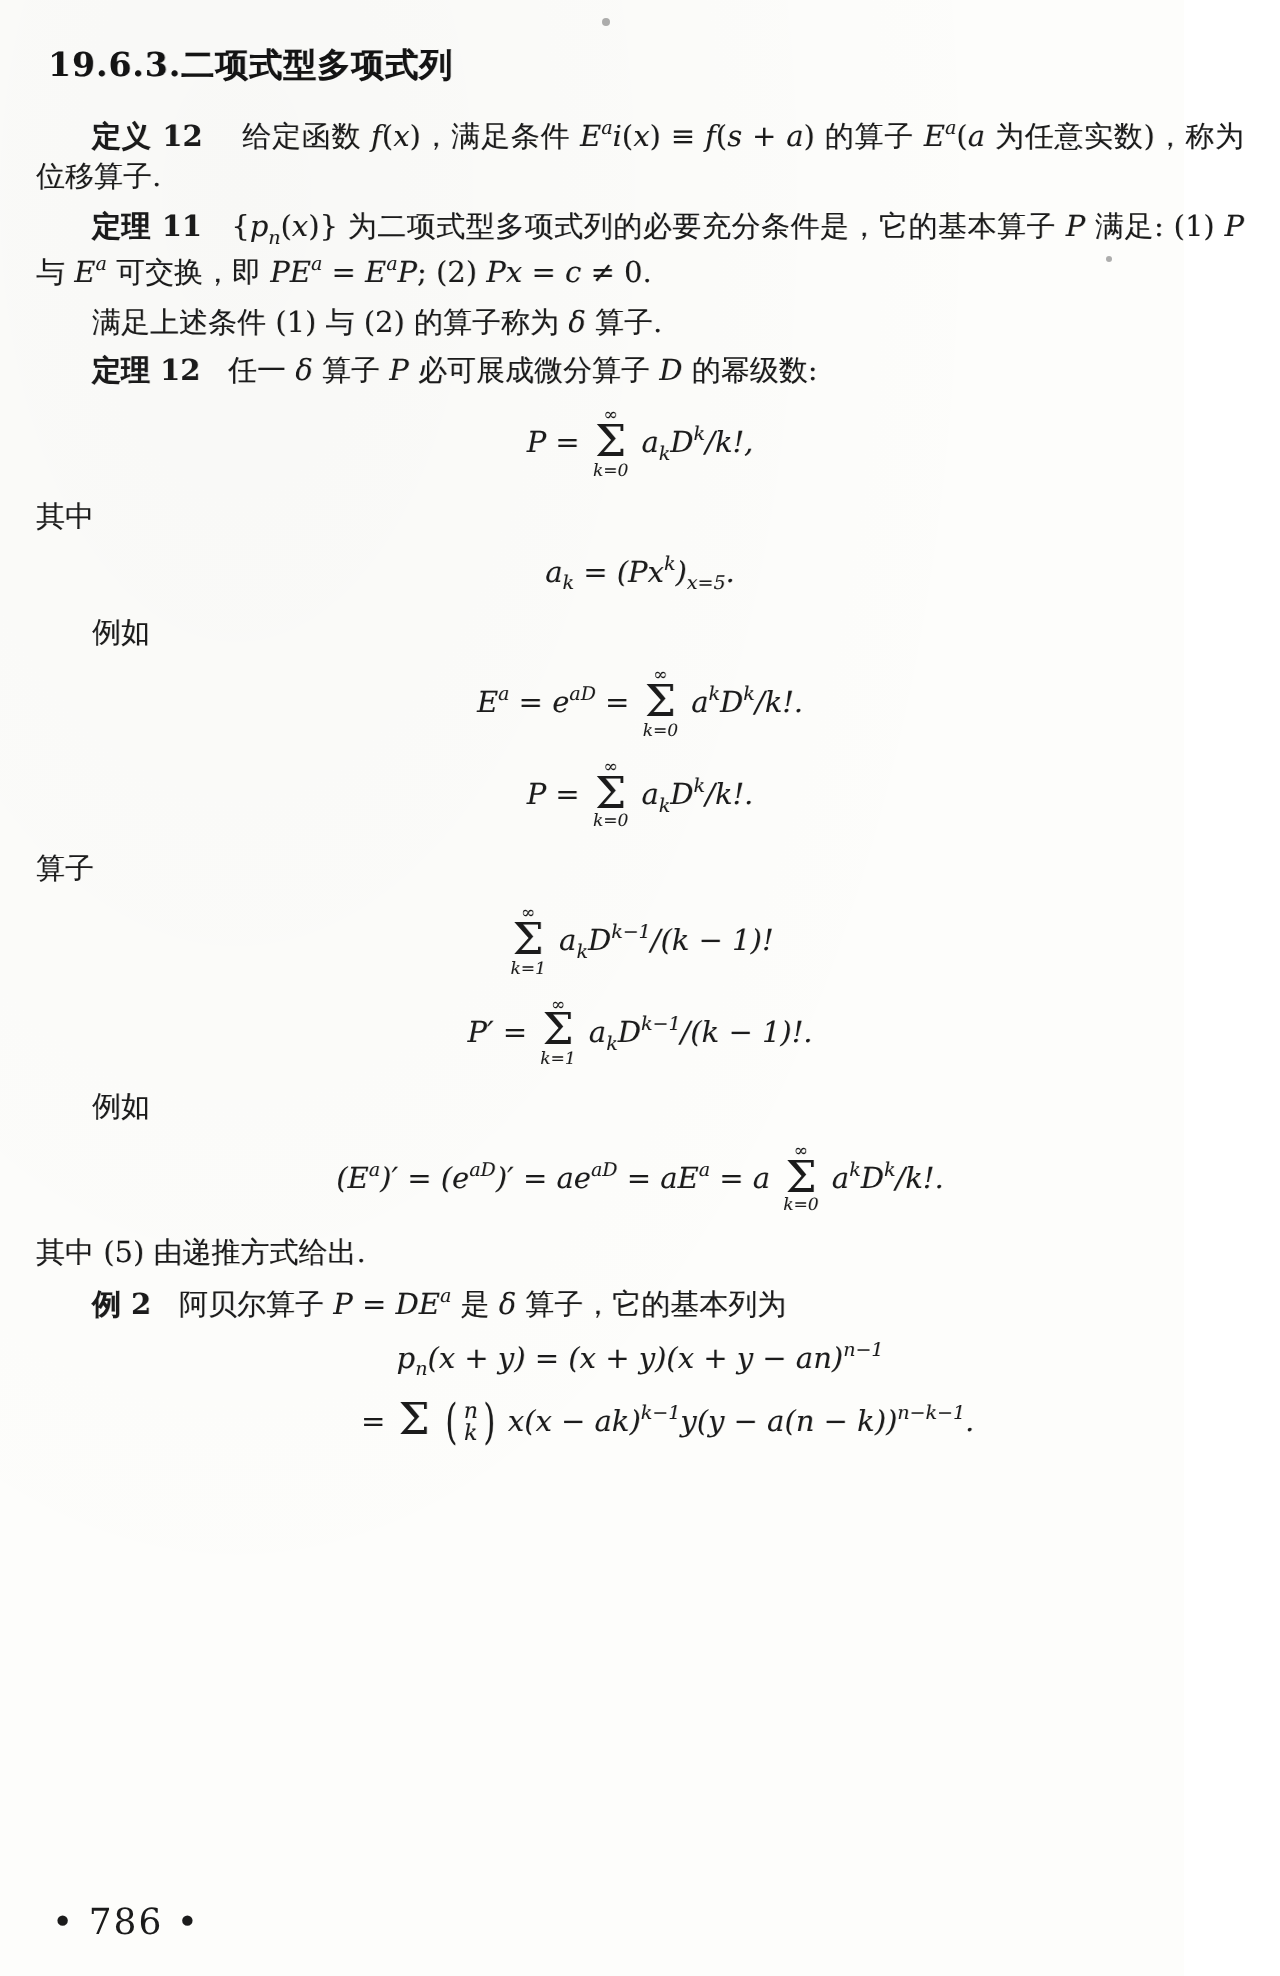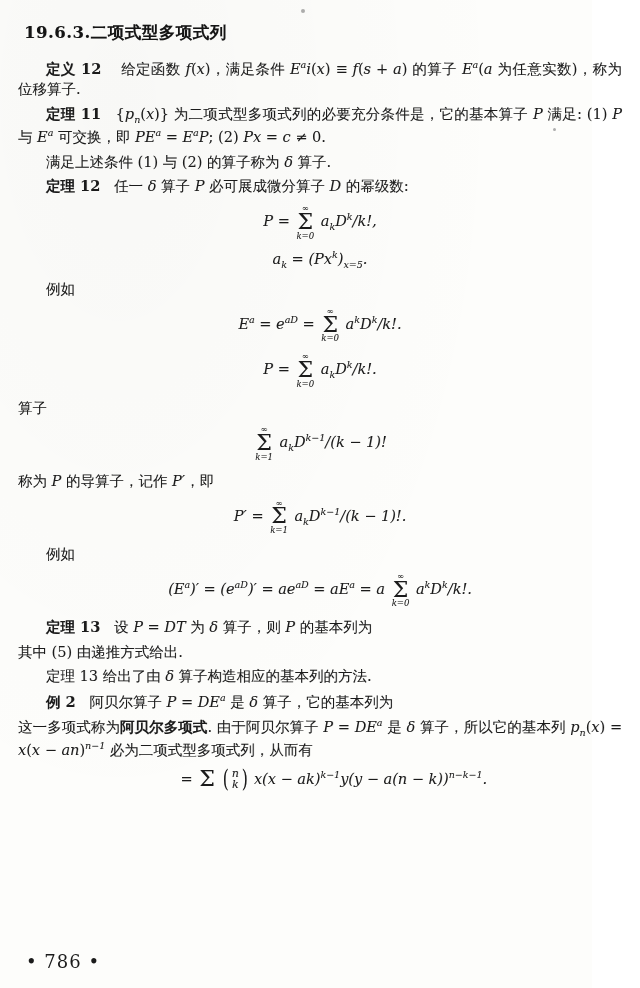--- a/index.html
+++ b/index.html
@@ -157,20 +157,21 @@
 
     <div class="eq">
       P = <span class="sum">
         <span class="lim">∞</span>
         <span class="sig">Σ</span>
         <span class="lim">k=0</span>
       </span>
       a<sub>k</sub>D<sup>k</sup>/k!,
     </div>
 
+    <p class="noind">其中</p>
 
     <div class="eq">
       a<sub>k</sub> = (Px<sup>k</sup>)<sub>x=5</sub>.
     </div>
 
     <p class="ind">例如</p>
 
     <div class="eq">
       E<sup>a</sup> = e<sup>aD</sup> =
       <span class="sum">
@@ -196,23 +197,20 @@
 
     <div class="eq">
       <span class="sum">
         <span class="lim">∞</span>
         <span class="sig">Σ</span>
         <span class="lim">k=1</span>
       </span>
       a<sub>k</sub>D<sup>k−1</sup>/(k − 1)!
     </div>
 
-    <p class="noind">
-      称为 <span class="math">P</span> 的导算子，记作 <span class="math">P′</span>，即
-    </p>
 
     <div class="eq">
       P′ =
       <span class="sum">
         <span class="lim">∞</span>
         <span class="sig">Σ</span>
         <span class="lim">k=1</span>
       </span>
       a<sub>k</sub>D<sup>k−1</sup>/(k − 1)!.
     </div>
@@ -222,43 +220,36 @@
     <div class="eq">
       (E<sup>a</sup>)′ = (e<sup>aD</sup>)′ = ae<sup>aD</sup> = aE<sup>a</sup> = a
       <span class="sum">
         <span class="lim">∞</span>
         <span class="sig">Σ</span>
         <span class="lim">k=0</span>
       </span>
       a<sup>k</sup>D<sup>k</sup>/k!.
     </div>
 
-    <p class="ind">
-      <span class="bold">定理 13</span>
-      &nbsp;&nbsp;设 <span class="math">P</span> = <span class="math">DT</span> 为 <span class="math">δ</span> 算子，则 <span class="math">P</span> 的基本列为
-    </p>
 
 
 
     <p class="noind">其中 (5) 由递推方式给出.</p>
 
-    <p class="ind">
-      定理 13 给出了由 <span class="math">δ</span> 算子构造相应的基本列的方法.
-    </p>
 
     <p class="ind">
       <span class="bold">例 2</span>
       &nbsp;&nbsp;阿贝尔算子 <span class="math">P</span> = <span class="math">DE<sup>a</sup></span> 是 <span class="math">δ</span> 算子，它的基本列为
     </p>
 
 
-    <p class="noind">
-      这一多项式称为<span class="bold">阿贝尔多项式</span>. 由于阿贝尔算子 <span class="math">P</span> = <span class="math">DE<sup>a</sup></span> 是 <span class="math">δ</span> 算子，所以它的基本列 <span class="math">p<sub>n</sub></span>(<span class="math">x</span>) = <span class="math">x</span>(<span class="math">x</span> − <span class="math">an</span>)<sup>n−1</sup> 必为二项式型多项式列，从而有
-    </p>
-
+
+    <div class="eq">
+      p<sub>n</sub>(x + y) = (x + y)(x + y − an)<sup>n−1</sup>
+    </div>
 
     <div class="eq">
       &nbsp;&nbsp;&nbsp;&nbsp;&nbsp;&nbsp;=
       <span class="sum">
         <span class="lim"></span>
         <span class="sig">Σ</span>
         <span class="lim"></span>
       </span>
       <span class="paren-big">(</span><span class="frac-bin"><span style="display:block">n</span><span style="display:block">k</span></span><span class="paren-big">)</span>
       x(x − ak)<sup>k−1</sup>y(y − a(n − k))<sup>n−k−1</sup>.

